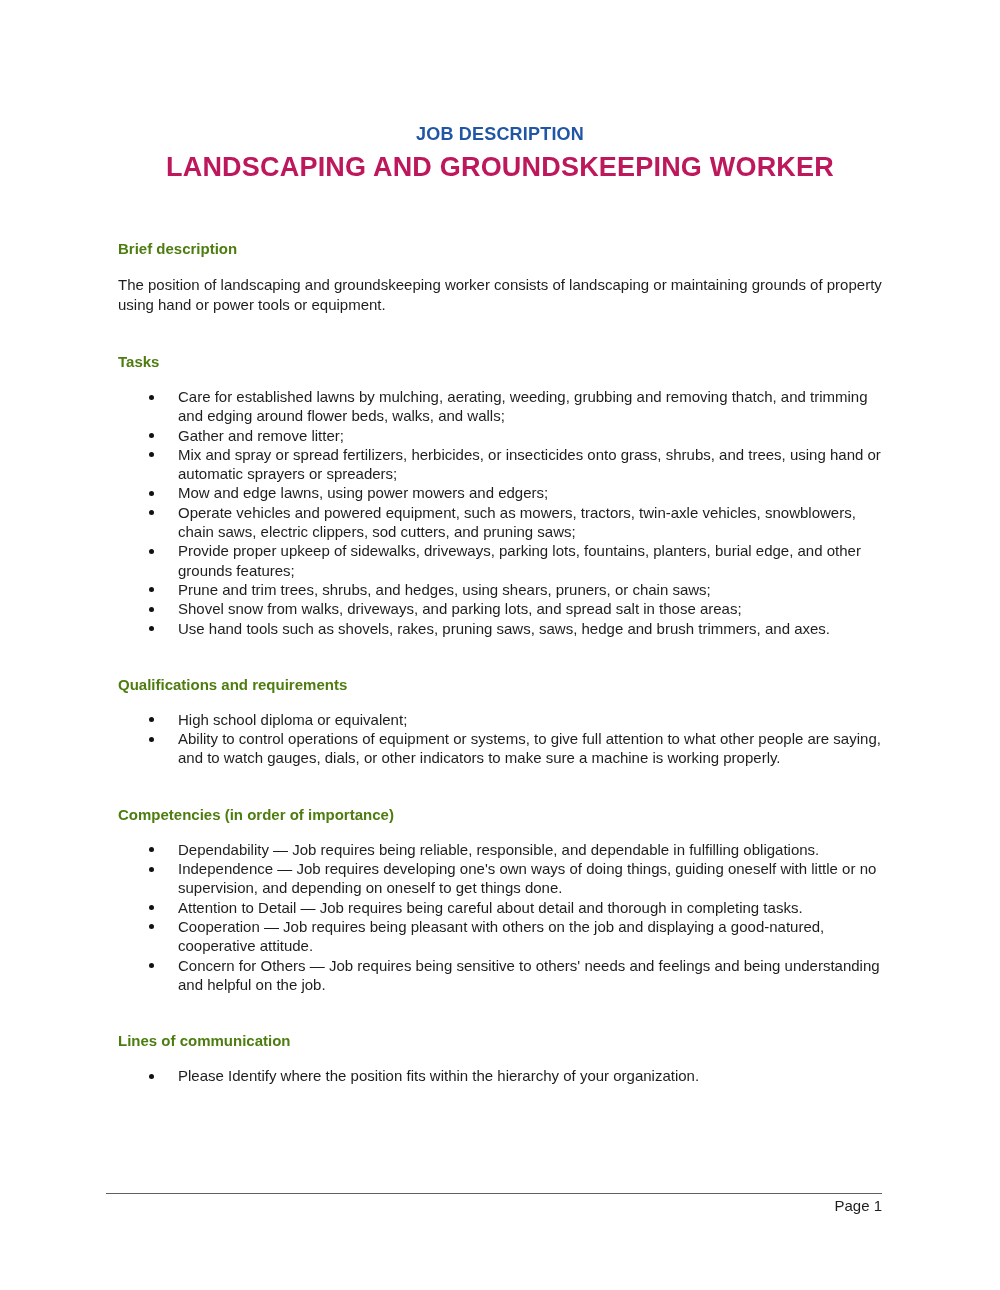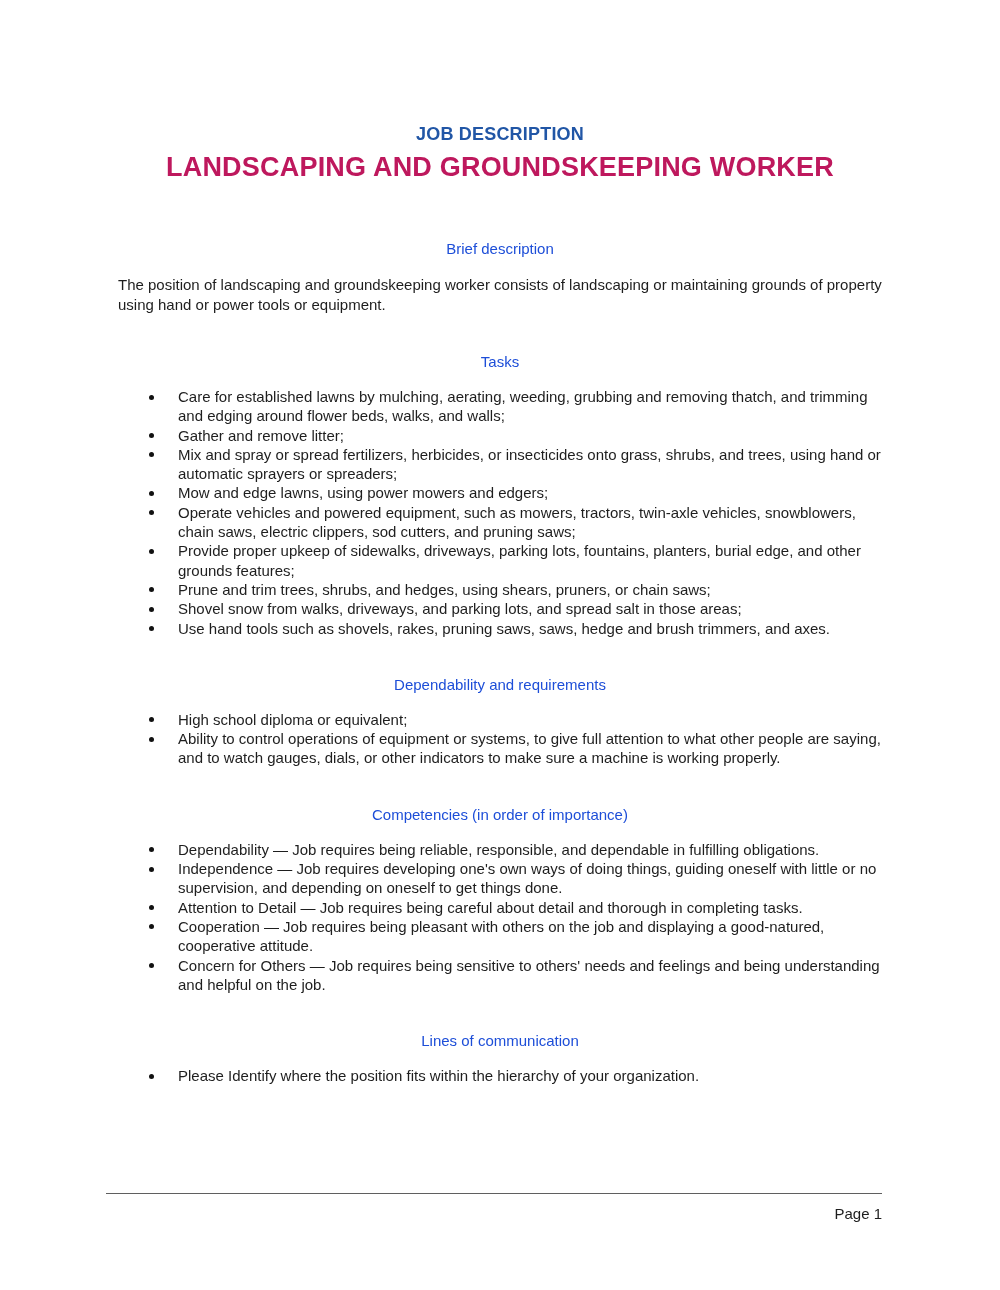--- a/index.html
+++ b/index.html
@@ -34,24 +34,23 @@
     font-size: 27px;
     font-weight: bold;
     line-height: 33px;
     color: #be185d;
     letter-spacing: 0.2px;
   }
   .section { margin-top: 37px; }
   .section.first { margin-top: 55px; }
   .section-heading {
     font-size: 15px;
-    font-weight: normal;
+    font-weight: bold;
     line-height: 19px;
-    color: #1d4ed8;
-    text-align: center;
+    color: #4d7c0f;
   }
   .section-paragraph {
     margin: 17px 0 0 0;
     font-size: 15px;
     line-height: 20px;
   }
   ul.bullet-list {
     margin: 16px 0 0 0;
     padding: 0 0 0 60px;
     list-style: none;
@@ -71,21 +70,21 @@
     border-radius: 50%;
     background: #111111;
   }
   .footer {
     position: absolute;
     left: 106px;
     right: 118px;
     top: 1193px;
     border-top: 1px solid #5f5f5f;
     text-align: right;
-    padding-top: 11px;
+    padding-top: 3px;
     font-size: 15px;
     color: #1e1e1e;
   }
 </style>
 </head>
 <body>
 
 <div class="page">
   <div class="content">
 
@@ -108,21 +107,21 @@
         <li>Mow and edge lawns, using power mowers and edgers;</li>
         <li>Operate vehicles and powered equipment, such as mowers, tractors, twin-axle vehicles, snowblowers, chain saws, electric clippers, sod cutters, and pruning saws;</li>
         <li>Provide proper upkeep of sidewalks, driveways, parking lots, fountains, planters, burial edge, and other grounds features;</li>
         <li>Prune and trim trees, shrubs, and hedges, using shears, pruners, or chain saws;</li>
         <li>Shovel snow from walks, driveways, and parking lots, and spread salt in those areas;</li>
         <li>Use hand tools such as shovels, rakes, pruning saws, saws, hedge and brush trimmers, and axes.</li>
       </ul>
     </div>
 
     <div class="section">
-      <div class="section-heading">Dependability and requirements</div>
+      <div class="section-heading">Qualifications and requirements</div>
       <ul class="bullet-list">
         <li>High school diploma or equivalent;</li>
         <li>Ability to control operations of equipment or systems, to give full attention to what other people are saying, and to watch gauges, dials, or other indicators to make sure a machine is working properly.</li>
       </ul>
     </div>
 
     <div class="section">
       <div class="section-heading">Competencies (in order of importance)</div>
       <ul class="bullet-list">
         <li>Dependability — Job requires being reliable, responsible, and dependable in fulfilling obligations.</li>

